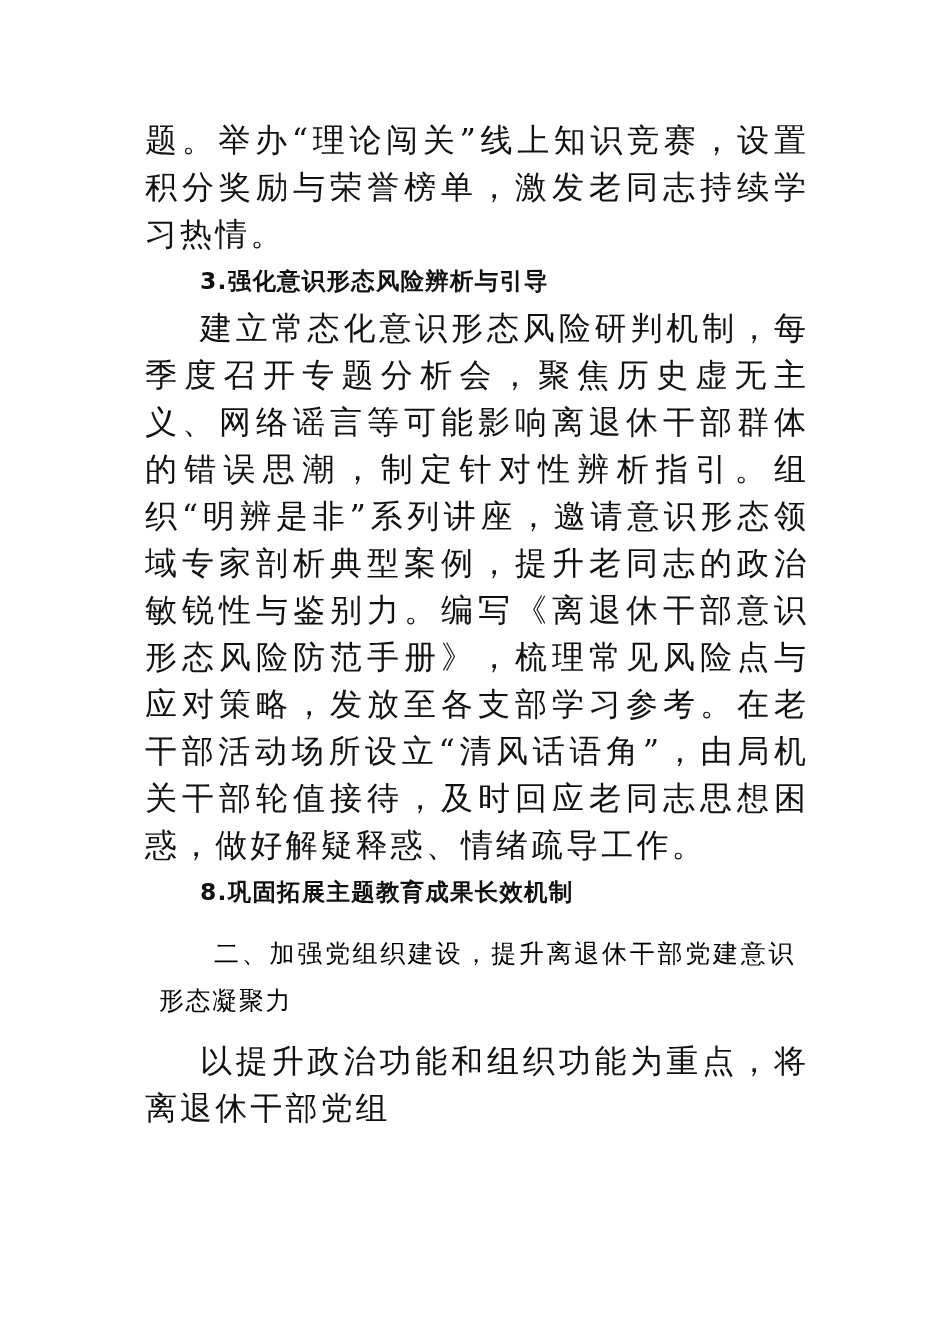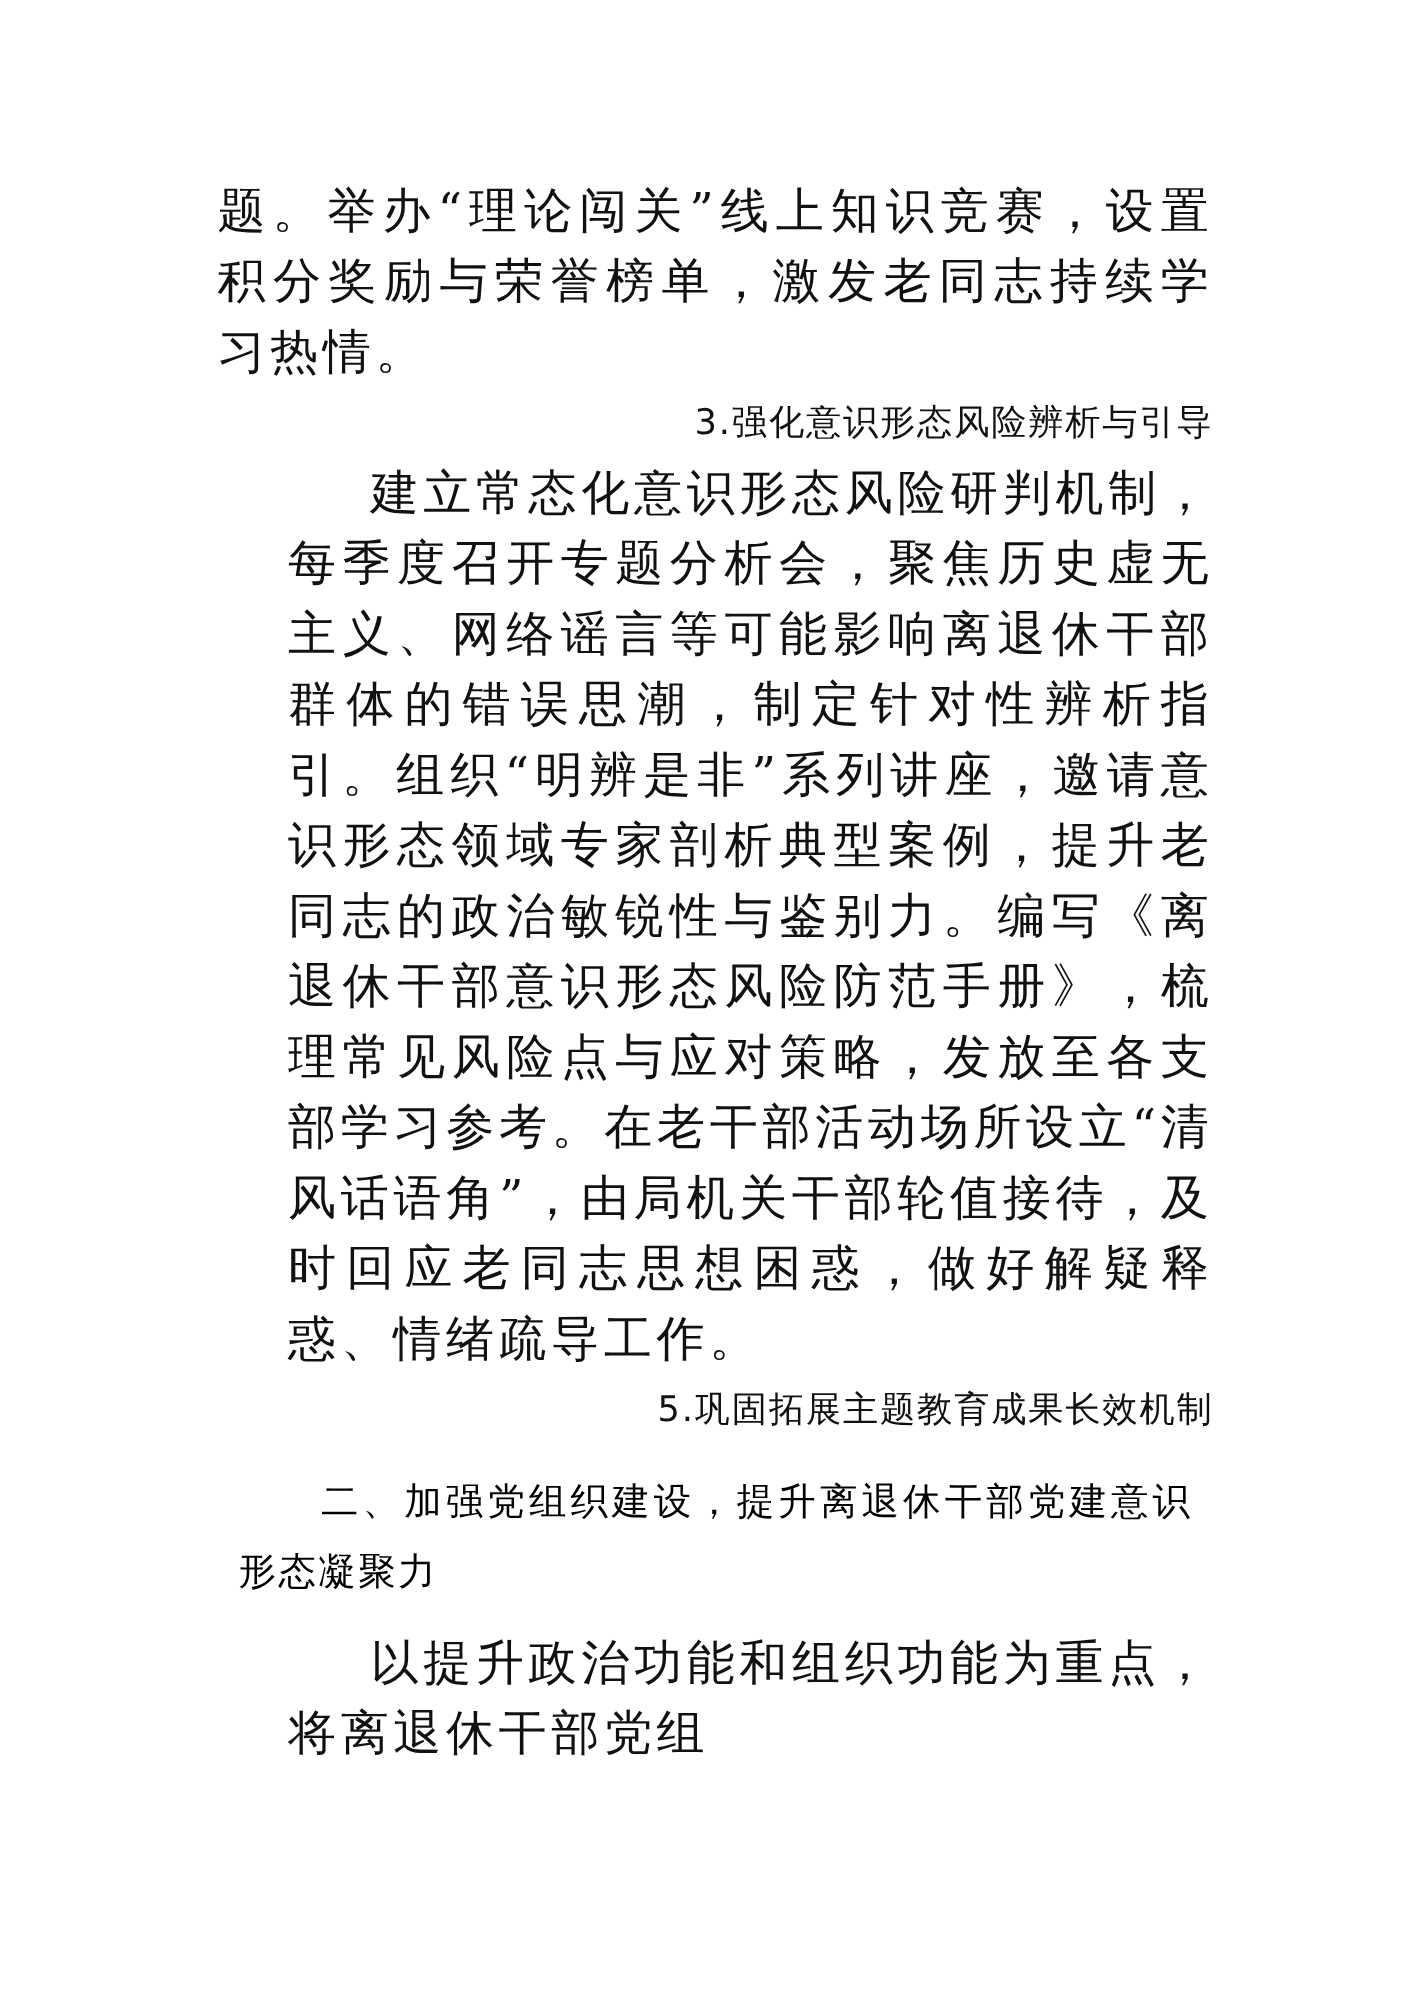--- a/index.html
+++ b/index.html
@@ -25,47 +25,45 @@
       margin: 0;
       font-size: 32px;
       line-height: 47px;
       letter-spacing: 3.1px;
       text-align: justify;
       text-align-last: left;
       word-break: break-all;
     }
     .indent {
       text-indent: 55px;
-      margin-left: 47px;
     }
     .subhead {
       margin: 0;
       font-family: "DejaVu Sans", "Liberation Sans", sans-serif;
-      font-weight: normal;
+      font-weight: bold;
       font-size: 23.5px;
       line-height: 47px;
       letter-spacing: 1.2px;
       text-indent: 55px;
-      text-align: right;
     }
     .heading {
       margin: 14px;
       font-family: "DejaVu Sans", "Liberation Sans", sans-serif;
       font-size: 25px;
       line-height: 47px;
       letter-spacing: 1.6px;
       text-indent: 55px;
       color: #000000;
       text-align: justify;
       word-break: break-all;
     }
   </style>
 </head>
 <body>
 
 <div class="page">
   <p class="para">题。举办“理论闯关”线上知识竞赛，设置积分奖励与荣誉榜单，激发老同志持续学习热情。</p>
   <p class="subhead">3.强化意识形态风险辨析与引导</p>
   <p class="para indent">建立常态化意识形态风险研判机制，每季度召开专题分析会，聚焦历史虚无主义、网络谣言等可能影响离退休干部群体的错误思潮，制定针对性辨析指引。组织“明辨是非”系列讲座，邀请意识形态领域专家剖析典型案例，提升老同志的政治敏锐性与鉴别力。编写《离退休干部意识形态风险防范手册》，梳理常见风险点与应对策略，发放至各支部学习参考。在老干部活动场所设立“清风话语角”，由局机关干部轮值接待，及时回应老同志思想困惑，做好解疑释惑、情绪疏导工作。</p>
-  <p class="subhead">5.巩固拓展主题教育成果长效机制</p>
+  <p class="subhead">8.巩固拓展主题教育成果长效机制</p>
   <p class="heading">二、加强党组织建设，提升离退休干部党建意识形态凝聚力</p>
   <p class="para indent">以提升政治功能和组织功能为重点，将离退休干部党组</p>
 </div>
 
 </body></html>

